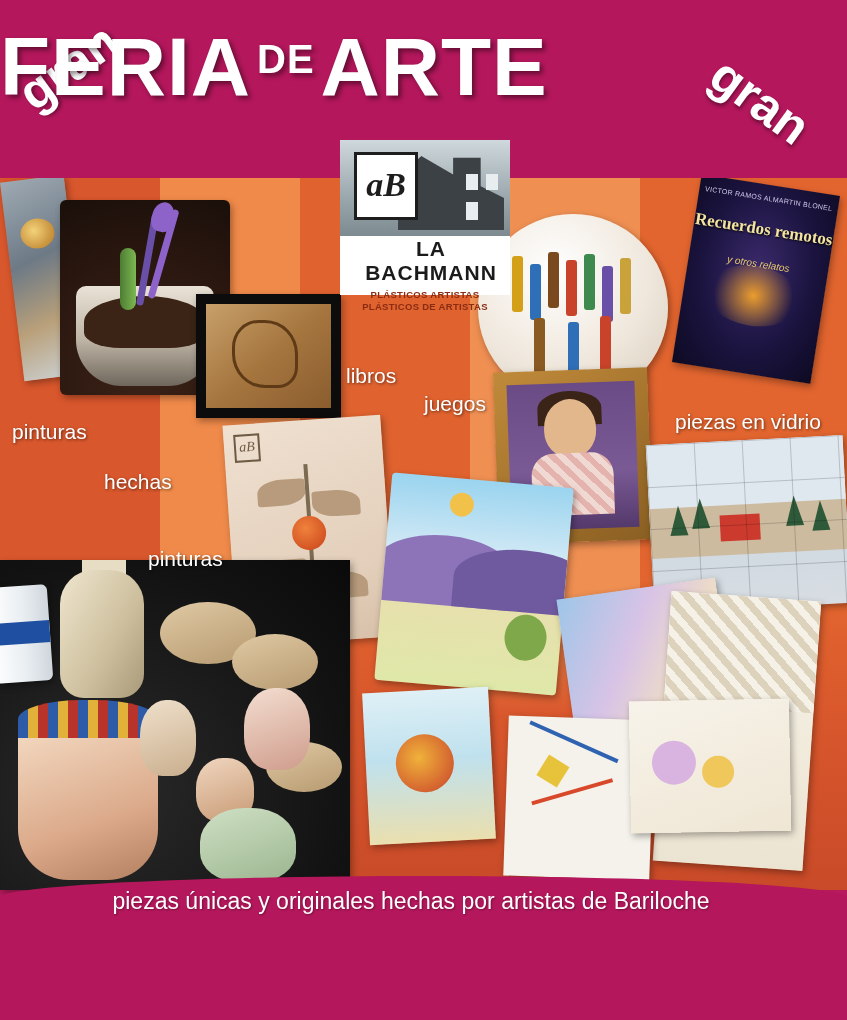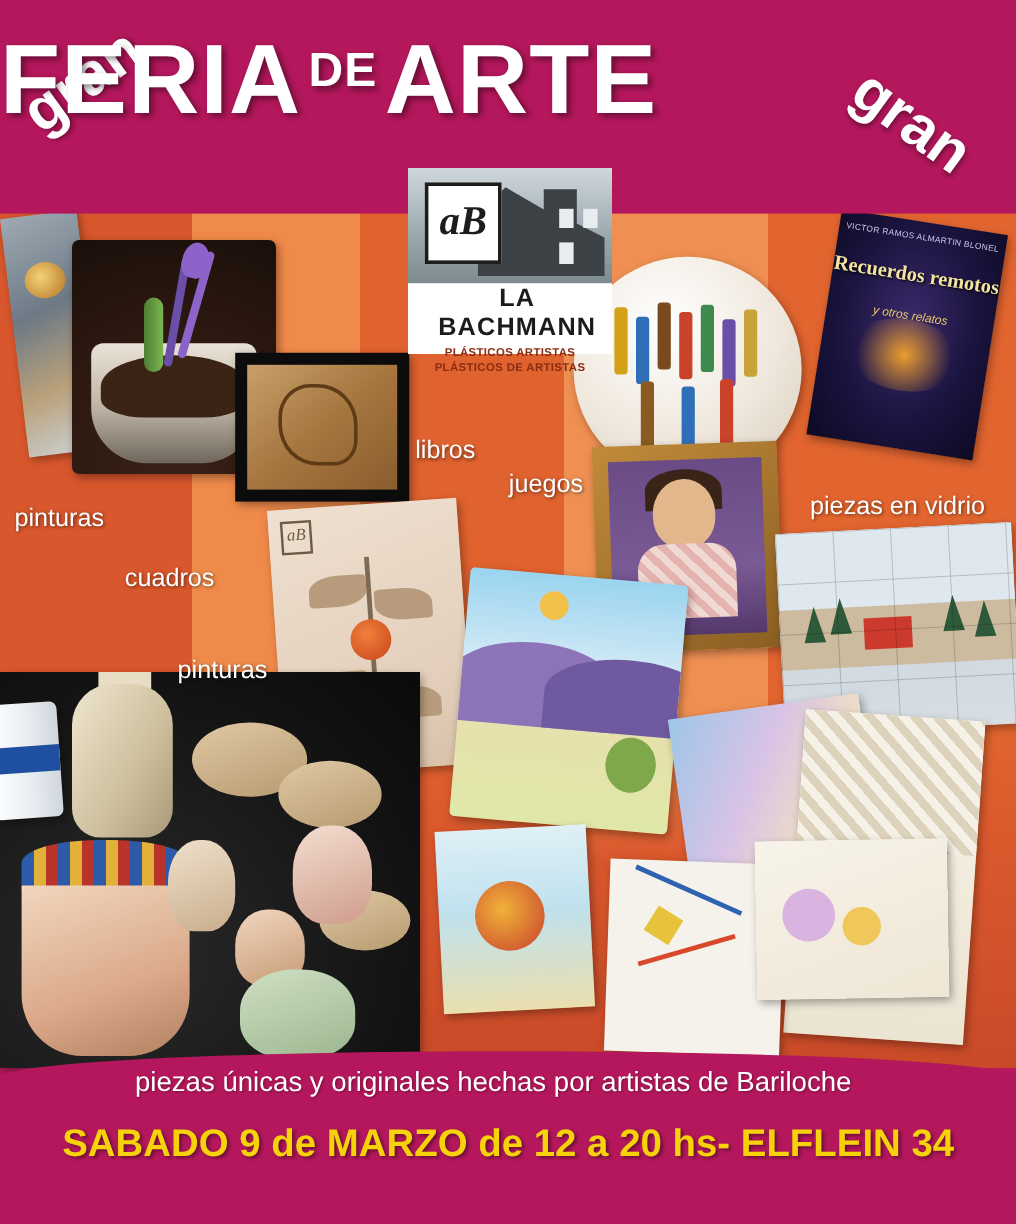--- a/index.html
+++ b/index.html
@@ -735,23 +735,22 @@
     <div class="l1"></div>
     <div class="s1"></div>
     <div class="l2"></div>
   </div>
   <div class="ph p-card3">
     <div class="b1"></div>
     <div class="b2"></div>
   </div>
 
   <div class="lbl lbl-pinturas">pinturas</div>
-  <div class="lbl lbl-cuadros">cuadros</div>
+  <div class="lbl lbl-cuadros">hechas</div>
   <div class="lbl lbl-acuarelas">pinturas</div>
   <div class="lbl lbl-libros">libros</div>
   <div class="lbl lbl-juegos">juegos</div>
   <div class="lbl lbl-vidrio">piezas en vidrio</div>
 
   <div class="bottom-band"></div>
   <div class="tagline">piezas únicas y originales  hechas por artistas de Bariloche</div>
-  <div class="datetime">SABADO 9 de MARZO  de 12 a 20 hs- ELFLEIN 34</div>
 
 </div>
 
 </body></html>

